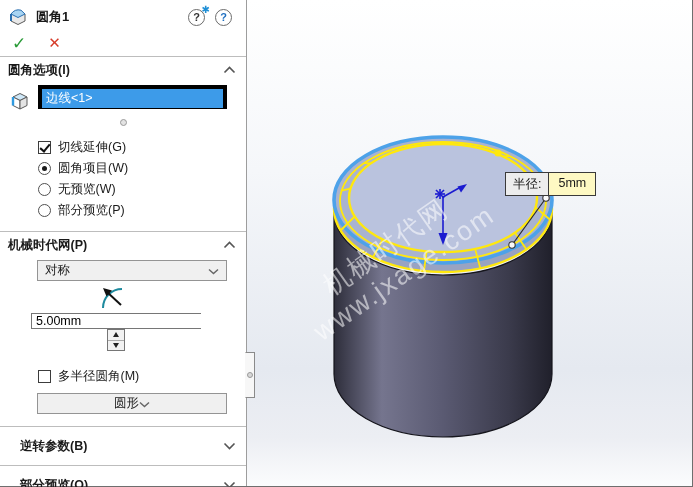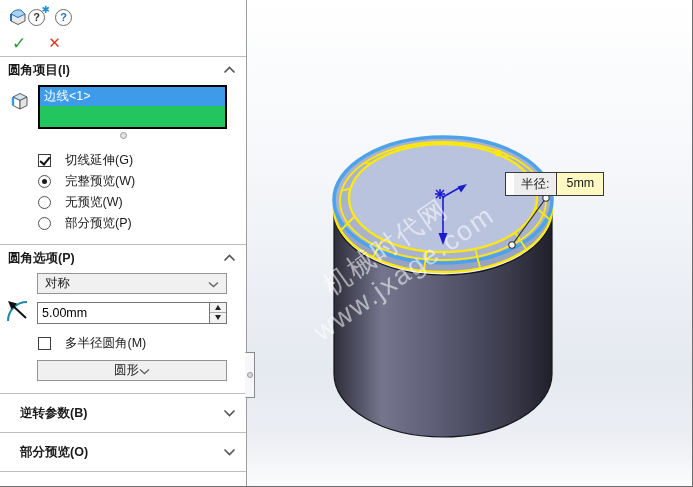--- a/index.html
+++ b/index.html
@@ -19,32 +19,32 @@
   .help-circle.blue { color:#1f6fc0; }
   .new-star { position:absolute; top:-6px; right:-6px; color:#1f8fd6; font-size:10px; }
   .okcancel { display:flex; align-items:center; gap:22px; height:26px; padding-left:12px; }
   .ok-glyph { color:#2a9b38; font-size:17px; font-weight:bold; }
   .cancel-glyph { color:#d63a28; font-size:15px; font-weight:bold; }
   .hr { height:1px; background:#bdbdbd; }
   .group-hdr { display:flex; align-items:center; justify-content:space-between;
                height:26px; padding:0 10px 0 8px; font-weight:bold; font-size:12.5px; cursor:default; }
   .group-hdr.tall { height:38px;padding-left:20px; }
   .sel-line { display:flex; margin:2px 8px 0 8px; gap:4px; }
-  .listbox { flex:1; border:2px solid #000000; background:#22c55e; height:44px; margin-right:11px; }
+  .listbox { flex:1; border:4px solid #000000; background:#f0abfc; height:24px; margin-right:11px; }
   .listbox .item { background:#3d9be9; color:#fff; height:19px; line-height:19px; padding-left:4px; }
   .grip { width:7px; height:7px; border-radius:50%; border:1px solid #9a9a9a; background:#e3e3e3; margin:3px auto 2px auto; }
-  .opt-row { display:flex; align-items:center; gap:14px; margin:5px 0 5px 38px; height:16px; }
+  .opt-row { display:flex; align-items:center; gap:7px; margin:5px 0 5px 38px; height:16px; }
   .cb { width:13px; height:13px; border:1px solid #3c3c3c; background:#fff; position:relative; flex:0 0 auto; }
   .cb.checked::after { content:""; position:absolute; left:3px; top:0px; width:4px; height:8px;
                        border:solid #111; border-width:0 2px 2px 0; transform:rotate(40deg); }
   .rb { width:13px; height:13px; border:1px solid #505050; border-radius:50%; background:#fff; position:relative; flex:0 0 auto; }
   .rb.checked::after { content:""; position:absolute; left:3px; top:3px; width:5px; height:5px; border-radius:50%; background:#1a1a1a; }
   .dd { height:21px; border:1px solid #949494; background:#f0f0f0; display:flex; align-items:center;
         justify-content:space-between; padding:0 7px; margin:2px 19px 2px 37px; }
-  .num-row { display:flex; align-items:center; margin:5px 19px 2px 5px; }
+  .num-row { display:flex; align-items:center; margin:5px 19px 2px 5px;flex-direction:column; }
   .num-row .ricon { width:26px; flex:0 0 auto; margin-right:6px; }
   .num-input { flex:1; height:22px; border:1px solid #767676; border-right:none; padding:0 4px;
                font-family:"Liberation Sans","DejaVu Sans",sans-serif; font-size:12.5px; outline:none; }
   .spin { width:18px; height:22px; border:1px solid #767676; display:flex; flex-direction:column; background:#f2f2f2; }
   .spin > div { flex:1; display:flex; align-items:center; justify-content:center; }
   .spin > div:first-child { border-bottom:1px solid #aaa; }
   .tri-up { width:0; height:0; border-left:3.5px solid transparent; border-right:3.5px solid transparent; border-bottom:5px solid #222; }
   .tri-dn { width:0; height:0; border-left:3.5px solid transparent; border-right:3.5px solid transparent; border-top:5px solid #222; }
   .plain-label { margin:9px 0 2px 8px; }
   .spacer6 { height:6px; } .spacer8 { height:8px; } .spacer10 { height:10px; }
@@ -57,59 +57,60 @@
 
   
   #gfx { flex:1; position:relative; overflow:hidden;
          background:linear-gradient(180deg,#ffffff 0%,#f5f7fa 35%,#e5e9f0 76%,#eceef3 90%,#fbfcfd 100%); }
   #gfx svg { position:absolute; left:0; top:0; }
 
   .watermark { position:absolute; left:28px; top:228px; width:240px; text-align:center;
                transform:rotate(-35deg); color:rgba(255,255,255,0.55); font-size:27px;
                letter-spacing:2px; line-height:1.2; pointer-events:none; }
   .callout { position:absolute; left:258px; top:172px; display:flex; border:1px solid #3a3a3a;
-             background:#fff; height:24px; align-items:stretch; font-size:12.5px;padding-left:8px; }
+             background:#fff; height:24px; align-items:stretch; font-size:12.5px; }
   .callout .lab { background:#ededed; border-right:1px solid #3a3a3a; padding:3px 7px; white-space:nowrap; }
   .callout .val { background:#fef9c3; padding:3px 9px; white-space:nowrap; }
 </style>
 </head>
 <body>
 
 <div id="app">
 
   <div id="pm">
 
     <div class="titlebar">
       <span>
         <svg width="20" height="20" viewBox="0 0 20 20">
           <path d="M3 8 L10 4.5 L17 8 L17 15 L10 18.5 L3 15 Z" fill="#e9e9e9" stroke="#5a5a5a" stroke-width="1"></path>
           <path d="M3 8 Q7 2.5 13 4.2 L17 8 L10 11.5 Z" fill="#a8d4f2" stroke="#2a6fb0" stroke-width="1"></path>
           <path d="M3 8 L3 15" stroke="#2a6fb0" stroke-width="2"></path>
         </svg>
       </span>
+      <span class="ttl">圆角1</span>
       <span class="help-wrap">
         <span class="help-circle">
           <span>?</span>
           <span class="new-star">✱</span>
         </span>
         <span class="help-circle blue">
           <span>?</span>
         </span>
       </span>
     </div>
 
     <div class="okcancel">
       <span class="ok-glyph">✓</span>
       <span class="cancel-glyph">✕</span>
     </div>
 
     <div class="hr"></div>
 
     <div class="group-hdr">
-      <span>圆角项目(I)</span>
+      <span>圆角选项(I)</span>
       <span>
         <svg width="13" height="8" viewBox="0 0 13 8">
             <polyline points="1.5,6.5 6.5,1.5 11.5,6.5" fill="none" stroke="#555" stroke-width="1.6"></polyline>
           </svg>
       </span>
     </div>
 
     <div class="sel-line">
       <span style="width:26px;padding-top:4px;">
         <svg width="24" height="24" viewBox="0 0 24 24">
@@ -126,36 +127,36 @@
     <div class="grip"></div>
     <div class="spacer6"></div>
 
     <div class="opt-row">
       <span class="cb checked"></span>
       <span>切线延伸(G)</span>
     </div>
 
     <div class="opt-row">
       <span class="rb checked"></span>
-      <span>完整预览(W)</span>
+      <span>圆角项目(W)</span>
     </div>
     <div class="opt-row">
       <span class="rb"></span>
       <span>无预览(W)</span>
     </div>
     <div class="opt-row">
       <span class="rb"></span>
       <span>部分预览(P)</span>
     </div>
 
     <div class="spacer8"></div>
     <div class="hr"></div>
 
     <div class="group-hdr">
-      <span>圆角选项(P)</span>
+      <span>机械时代网(P)</span>
       <span>
         <svg width="13" height="8" viewBox="0 0 13 8">
             <polyline points="1.5,6.5 6.5,1.5 11.5,6.5" fill="none" stroke="#555" stroke-width="1.6"></polyline>
           </svg>
       </span>
     </div>
 
     <div class="dd">
       <span>对称</span>
       <span>
@@ -177,21 +178,21 @@
       <span class="spin">
         <div>
             <span class="tri-up"></span>
           </div>
         <div>
             <span class="tri-dn"></span>
           </div>
       </span>
     </div>
 
-    <div class="opt-row" style="margin-top:9px;">
+    <div class="opt-row" style="margin-top:17px;">
       <span class="cb"></span>
       <span>多半径圆角(M)</span>
     </div>
 
 
     <div class="dd" style="margin-top:9px;justify-content:center;">
       <span>圆形</span>
       <span>
         <svg width="11" height="7" viewBox="0 0 11 7">
             <polyline points="1,1.5 5.5,5.5 10,1.5" fill="none" stroke="#666" stroke-width="1.4"></polyline>

